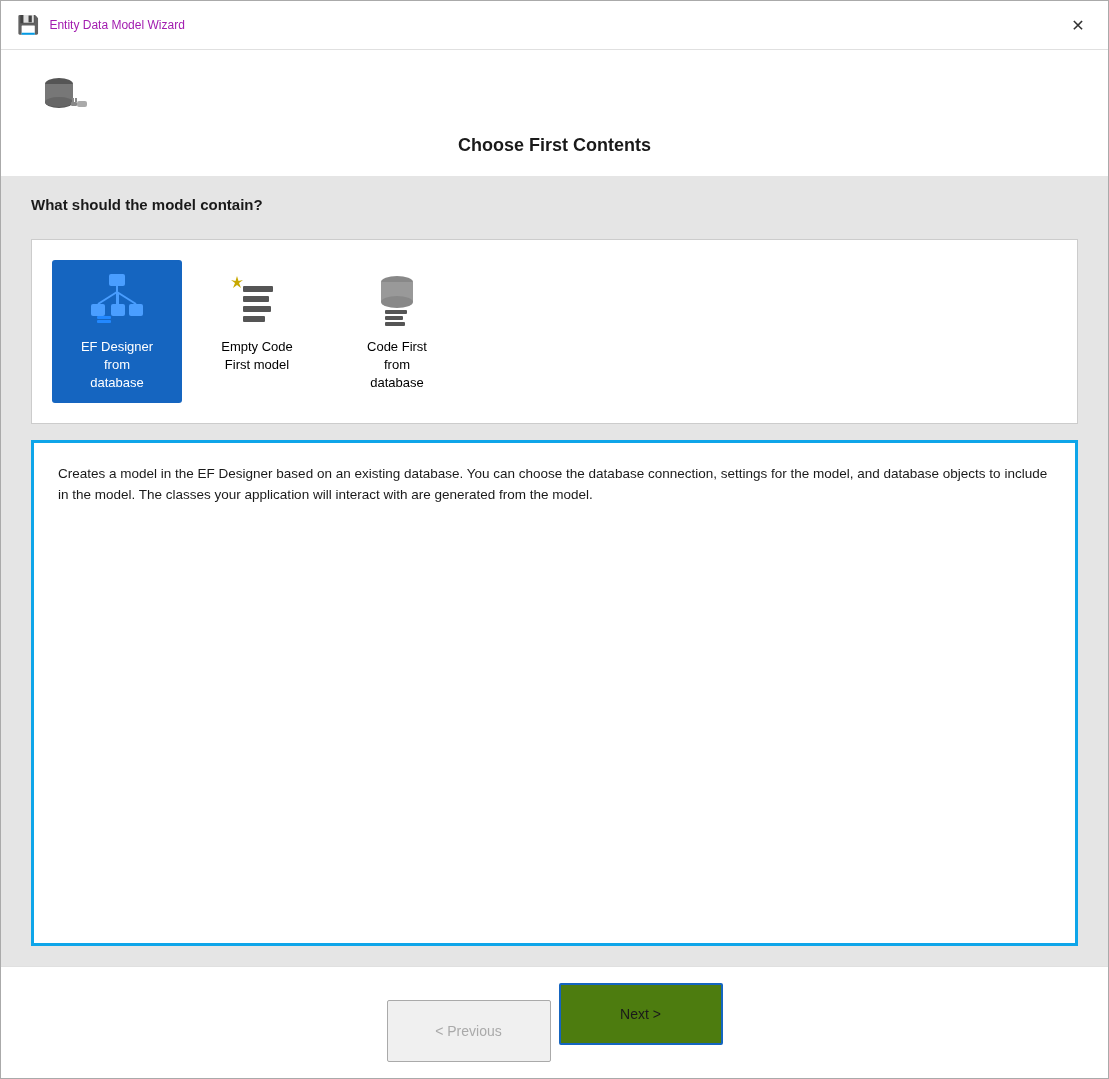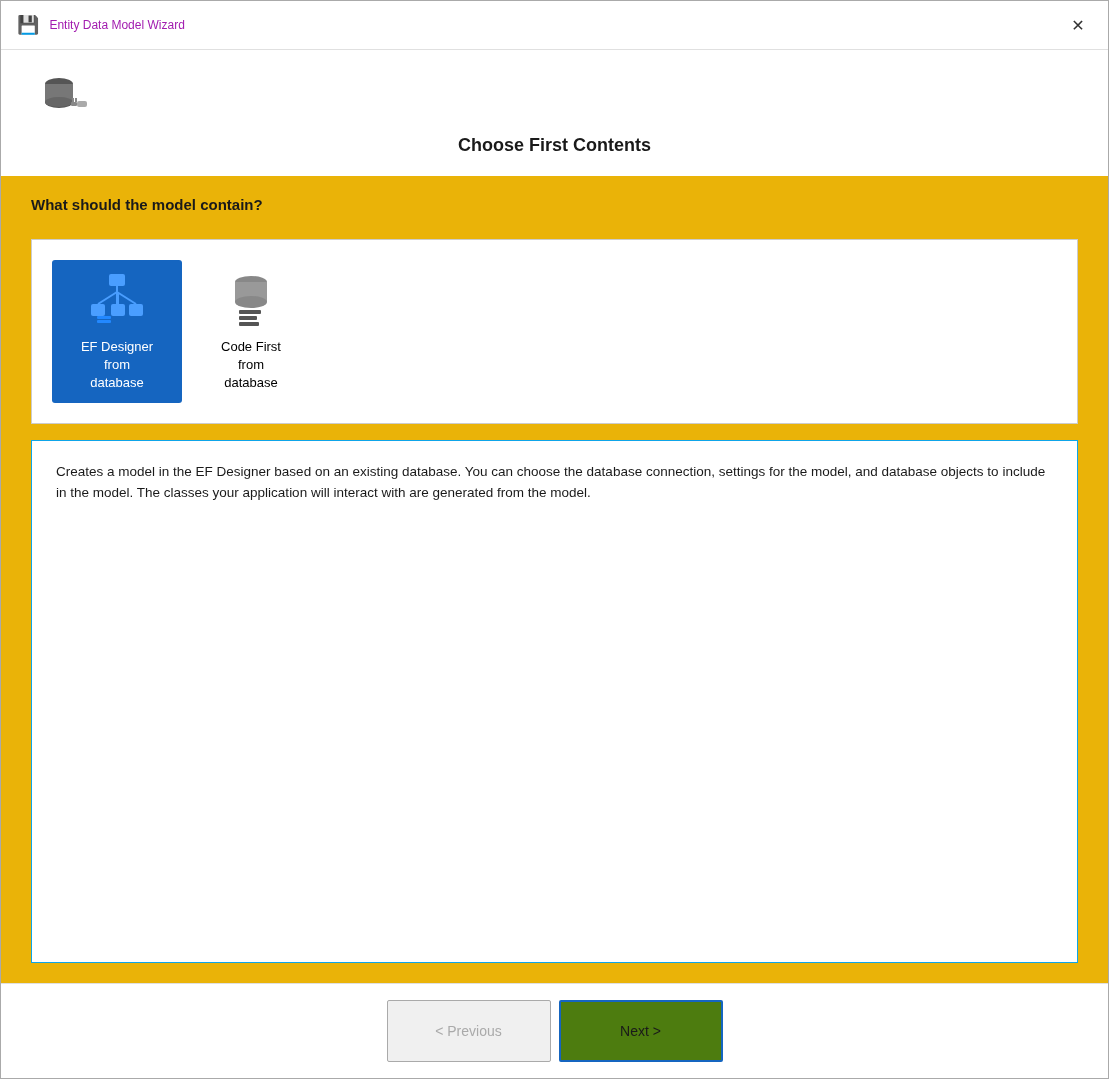--- a/index.html
+++ b/index.html
@@ -61,39 +61,39 @@
       margin-bottom: 8px;
     }
     .header-title {
       font-size: 18px;
       font-weight: bold;
       color: #1a1a1a;
       text-align: center;
     }
     .content-area {
       flex: 1;
-      background: #eab308;
+      background: #e5e5e5;
       padding: 20px 30px;
       display: flex;
       flex-direction: column;
       gap: 16px;
     }
     .section-title {
       font-size: 15px;
       font-weight: bold;
       color: #1a1a1a;
       margin-bottom: 10px;
     }
     .model-options-box {
       background: #ffffff;
       border: 1px solid #ccc;
       padding: 20px 20px;
       display: flex;
       flex-direction: row;
-      gap: 4px;
+      gap: 10px;
       align-items: flex-start;
     }
     .model-option {
       display: flex;
       flex-direction: column;
       align-items: center;
       cursor: pointer;
       padding: 10px 12px;
       border-radius: 3px;
       min-width: 130px;
@@ -112,21 +112,21 @@
       margin-bottom: 8px;
     }
     .model-option .option-label {
       font-size: 13px;
       line-height: 1.4;
       color: inherit;
     }
     .model-option.selected .option-label { color: white; }
     .description-box {
       background: #ffffff;
-      border: 1px solid #0ea5e9;
+      border: 3px solid #0ea5e9;
       padding: 20px 24px;
       flex: 1;
       min-height: 300px;
       font-size: 13.5px;
       line-height: 1.6;
       color: #1a1a1a;
     }
     .footer {
       background: #ffffff;
       padding: 16px 30px;
@@ -138,21 +138,21 @@
     .footer-btn {
       width: 164px;
       height: 62px;
       border: 1px solid #aaa;
       background: #f0f0f0;
       cursor: pointer;
       font-size: 14px;
       color: #333;
       border-radius: 2px;
     }
-    .footer-btn:disabled { color: #aaa; cursor: default; }
+    .footer-btn:disabled { color: #aaa; cursor: default; margin-top: 17px; }
     .footer-btn.primary {
       border: 2px solid #1565c0;
       background: #4d7c0f;
       color: #1a1a1a;
       font-weight: normal;
     }
   </style>
 </head>
 <body>
 
@@ -206,20 +206,34 @@
             <line x1="47" y1="32" x2="28" y2="20" stroke="#4a9eff" stroke-width="2"></line>
 
             <rect x="8" y="44" width="14" height="3" rx="1" fill="#2288ff"></rect>
             <rect x="8" y="48" width="14" height="3" rx="1" fill="#2288ff"></rect>
           </svg>
         </div>
         <span class="option-label">EF Designer<br>from<br>database</span>
       </div>
 
 
+      <div class="model-option">
+        <div class="icon-area">
+          <svg width="56" height="56" viewBox="0 0 56 56">
+
+            <path d="M8,4 L9.5,9 L14,8 L10,11 L12,16 L8,13 L4,16 L6,11 L2,8 L6.5,9 Z" fill="#c8a800"></path>
+
+            <rect x="14" y="14" width="30" height="6" rx="1" fill="#555"></rect>
+            <rect x="14" y="24" width="26" height="6" rx="1" fill="#555"></rect>
+            <rect x="14" y="34" width="28" height="6" rx="1" fill="#555"></rect>
+            <rect x="14" y="44" width="22" height="6" rx="1" fill="#555"></rect>
+          </svg>
+        </div>
+        <span class="option-label">Empty Code<br>First model</span>
+      </div>
 
       <div class="model-option">
         <div class="icon-area">
           <svg width="56" height="56" viewBox="0 0 56 56">
 
             <ellipse cx="28" cy="10" rx="16" ry="6" fill="#888"></ellipse>
             <rect x="12" y="10" width="32" height="20" fill="#999"></rect>
             <ellipse cx="28" cy="30" rx="16" ry="6" fill="#888"></ellipse>
 
             <rect x="16" y="38" width="22" height="4" rx="1" fill="#555"></rect>

